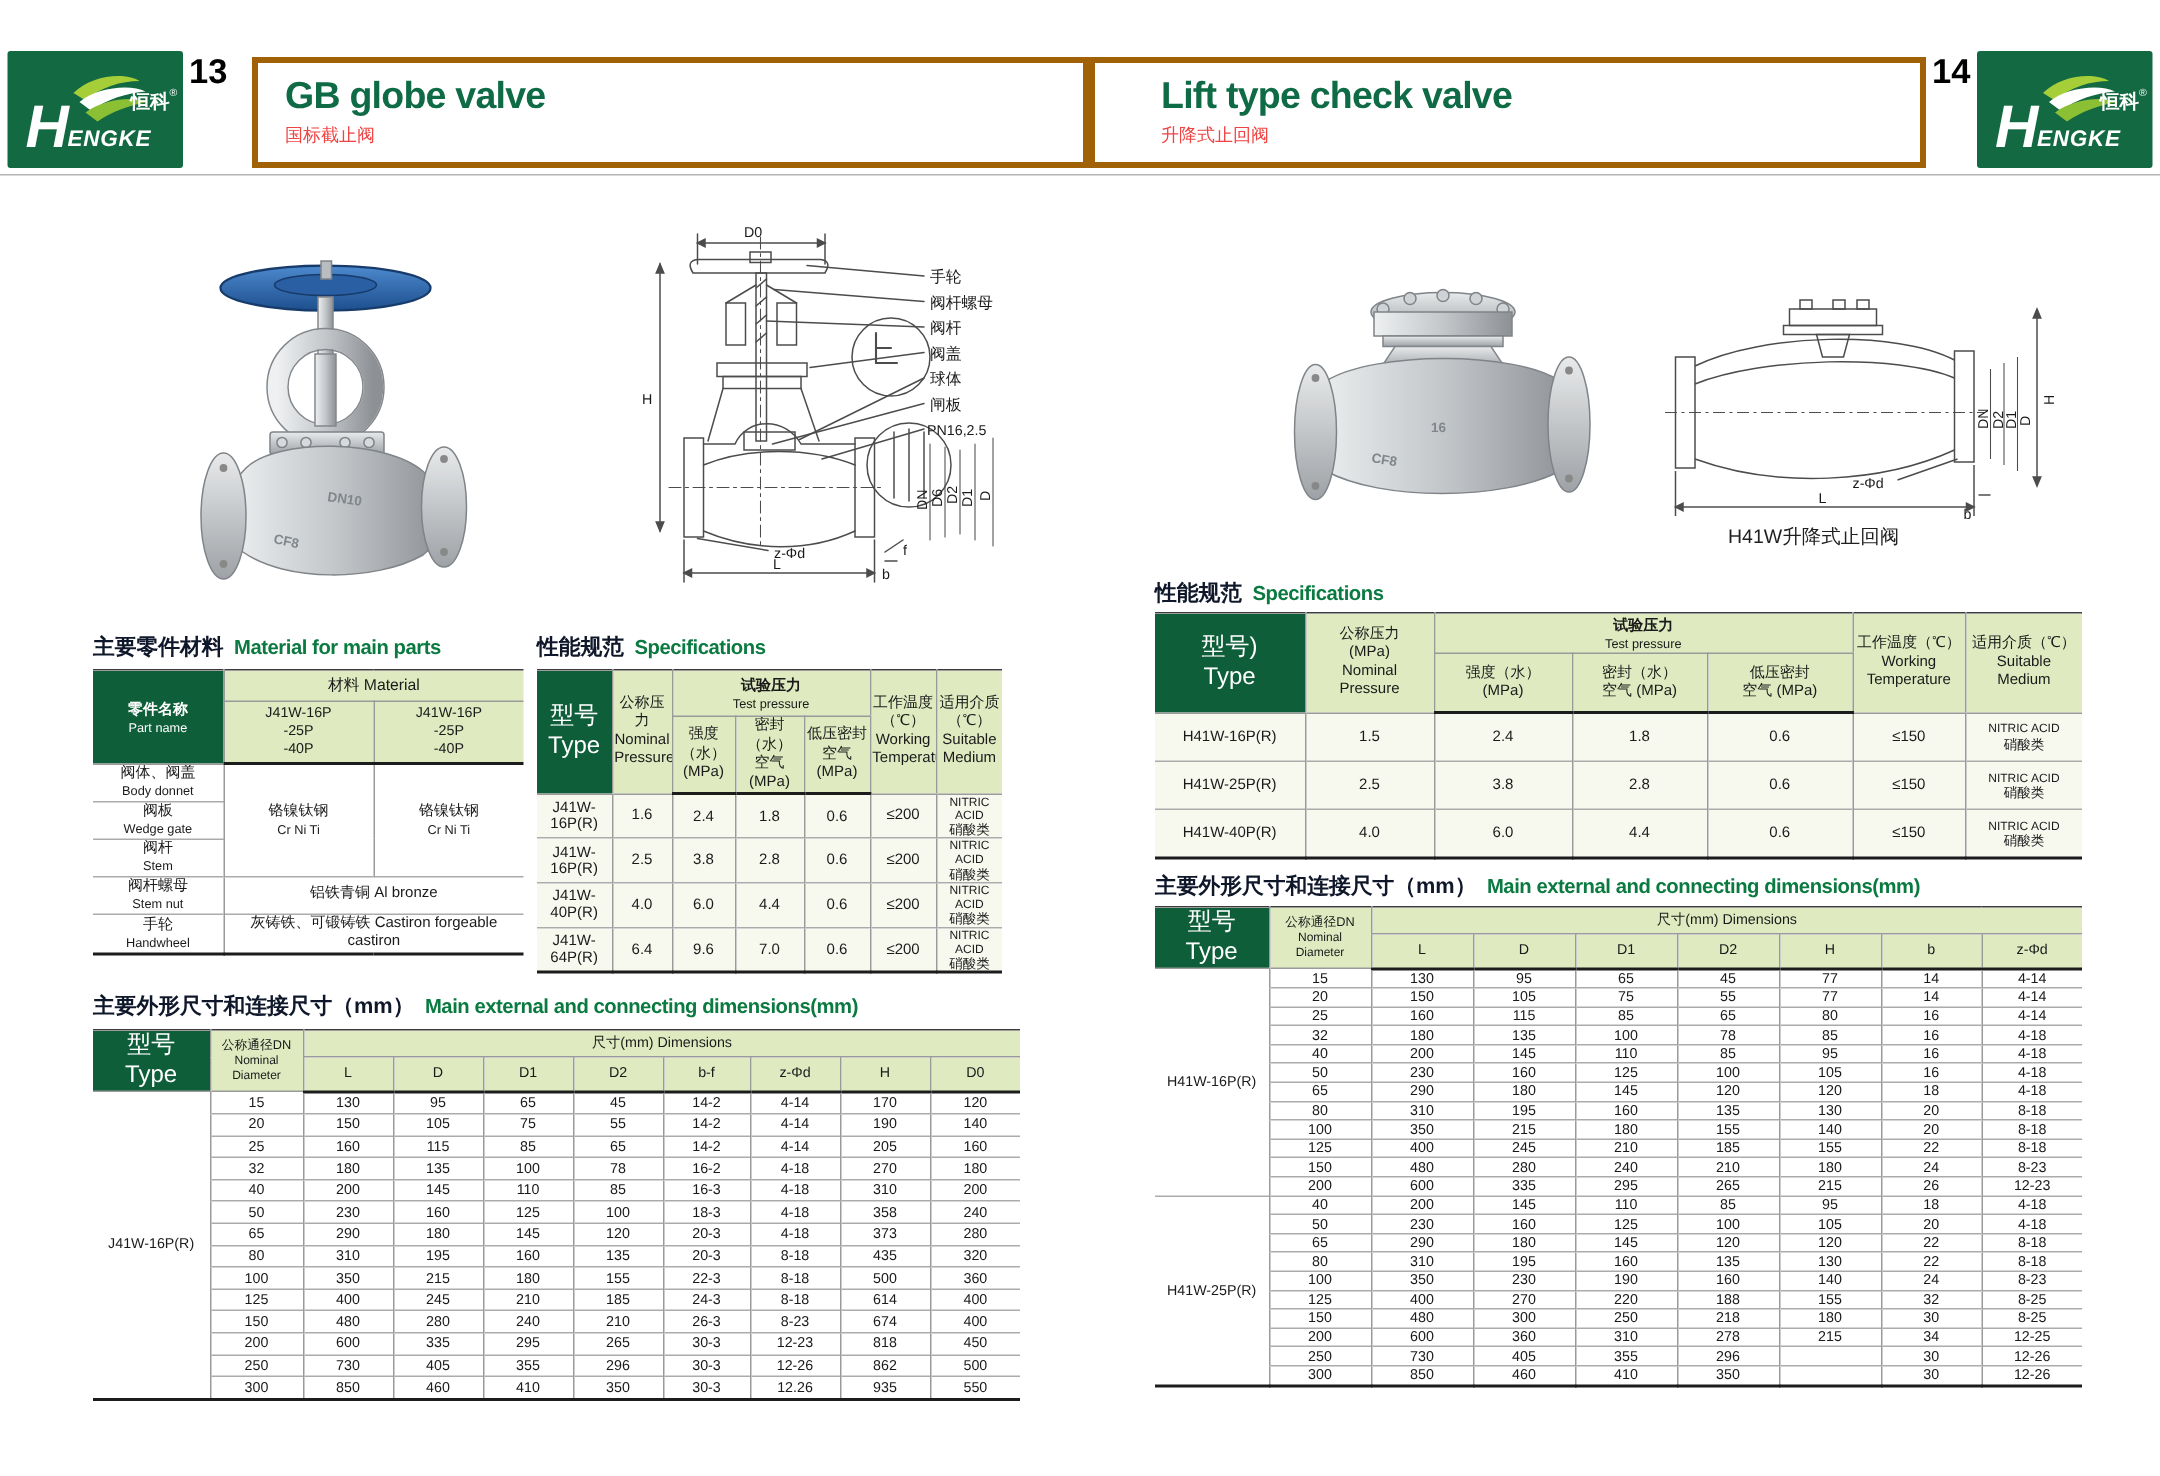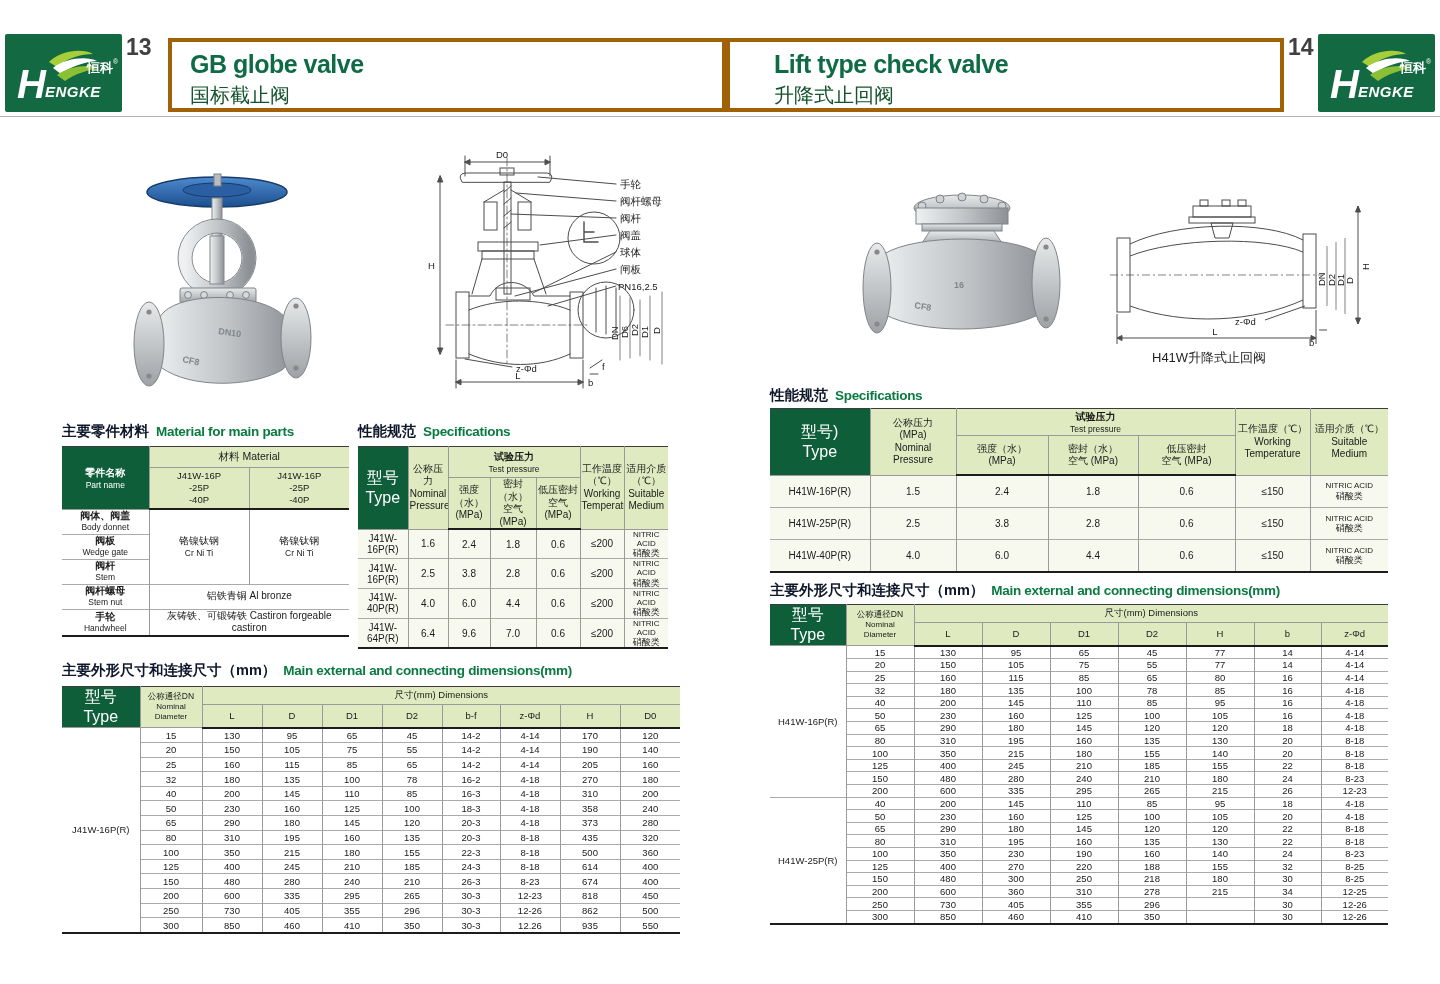--- a/index.html
+++ b/index.html
@@ -2,24 +2,24 @@
 <html><head>
 <meta charset="utf-8">
 <style>
   html,body{margin:0;padding:0;}
   body{width:1440px;height:984px;position:relative;background:#ffffff;overflow:hidden;
        font-family:"Liberation Sans",sans-serif;color:#1a1a1a;}
   .abs{position:absolute;}
 
   
   .logo-block{width:117px;height:78px;background:#136a42;border-radius:2px;}
-  .page-no{color:#404040;font-weight:bold;font-size:23px;line-height:1;}
+  .page-no{color:#000000;font-weight:bold;font-size:23px;line-height:1;}
   .title-box{border:4px solid #a16207;height:74px;background:#fff;box-sizing:border-box;}
   .title-en{color:#0e6b45;font-weight:bold;font-size:25px;letter-spacing:-0.5px;line-height:1.1;}
-  .title-zh{color:#14532d;font-size:20px;margin-top:3px;}
+  .title-zh{color:#ef4444;font-size:12px;margin-top:3px;}
   .header-rule{left:0;top:116px;width:1440px;height:1px;background:#b4b4b4;}
 
   
   .sec-title{white-space:nowrap;}
   .sec-title .t-zh{color:#0f172a;font-weight:bold;font-size:14.5px;}
   .sec-title .t-en{color:#0a7a41;font-weight:bold;font-size:13.5px;letter-spacing:-0.3px;margin-left:7px;}
 
   
   table.tbl{border-collapse:collapse;table-layout:fixed;border-top:1px solid #3c3c3c;
             border-bottom:2px solid #1c1c1c;}
@@ -35,21 +35,21 @@
   .h-zh{font-size:10px;font-weight:bold;}
   .h-en{font-size:8.5px;font-weight:normal;}
   .type-cell{background:#fff;font-size:9.5px;}
   .sec-start td{border-top:1.5px solid #4e4e4e;}
   .med-en{font-size:8px;line-height:1.15;}
   .med-zh{font-size:9px;line-height:1.15;}
 
   
   .mat-table{width:287px;font-size:10px;}
   .mat-table td{height:24px;background:#fff;}
-  .mat-table .lbl .l-zh{font-size:10px;font-weight:bold;line-height:1.2;}
+  .mat-table .lbl .l-zh{font-size:10px;font-weight:normal;line-height:1.2;}
   .mat-table .lbl .l-en{font-size:8.5px;line-height:1.2;}
   .mat-table .val{font-size:10px;line-height:1.25;}
   .mat-table .val .v-en{font-size:8.5px;}
   .mat-band{height:20px;font-size:10.5px;font-weight:bold;}
   .model{height:40px;font-weight:bold;font-size:9.5px;}
   .corner{width:87px;}
   .small-en{font-size:8px;}
 
   
   .spec-table tbody{background:#f7f9ef;}

